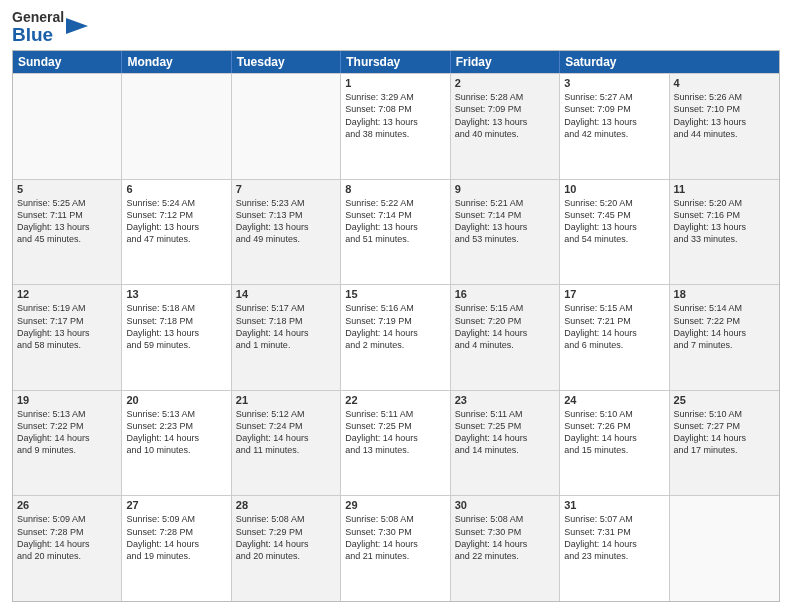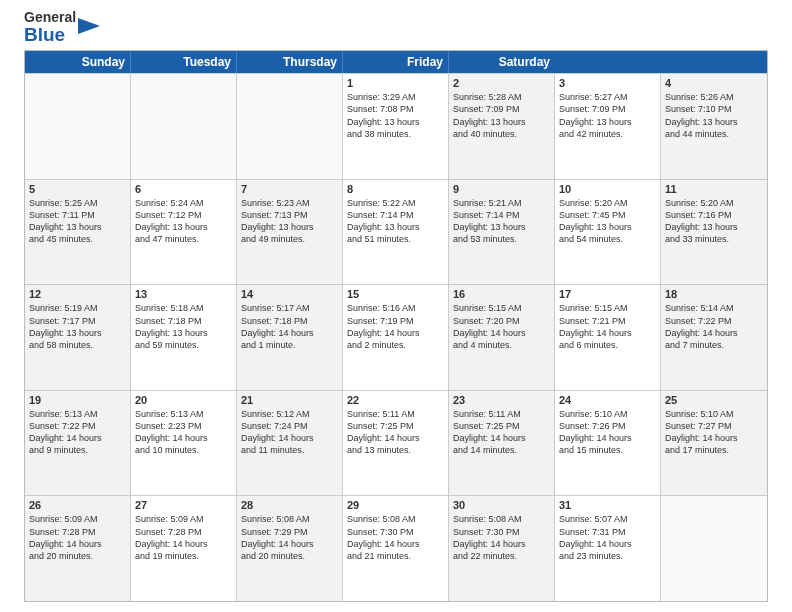--- a/index.html
+++ b/index.html
@@ -6,21 +6,21 @@
     body {
       font-family: Arial, sans-serif;
       background: #fff;
       width: 792px;
       height: 612px;
       overflow: hidden;
     }
     .page {
       width: 792px;
       height: 612px;
-      padding: 10px 24px;
+      padding: 10px 12px;
       display: flex;
       flex-direction: column;
     }
     .header {
       display: flex;
       align-items: flex-start;
       justify-content: space-between;
       margin-bottom: 4px;
     }
     .logo {
@@ -50,21 +50,21 @@
     .cal-header-row {
       display: grid;
       grid-template-columns: repeat(7, 1fr);
       background: #1a5fa8;
     }
     .cal-header-cell {
       color: #fff;
       font-weight: bold;
       font-size: 12px;
       padding: 4px 5px;
-      text-align: right;
+      text-align: left;
       border-right: 1px solid #4a7fc8;
     }
     .cal-header-cell:last-child { border-right: none; }
     .cal-body {
       flex: 1;
       display: flex;
       flex-direction: column;
     }
     .cal-row {
       display: grid;
@@ -114,20 +114,21 @@
 </div>
     <div class="title-block">
       <div class="main-title"></div>
       <div class="subtitle"></div>
     </div>
   </div>
 
   <div class="calendar">
     <div class="cal-header-row">
     <div class="cal-header-cell">Sunday</div>
+        <div class="cal-header-cell">Monday</div>
         <div class="cal-header-cell">Tuesday</div>
         <div class="cal-header-cell">Thursday</div>
         <div class="cal-header-cell">Friday</div>
         <div class="cal-header-cell">Saturday</div>
       </div>
     <div class="cal-body">
     <div class="cal-row">
           <div class="cal-cell empty"></div>
           <div class="cal-cell empty"></div>
           <div class="cal-cell empty"></div>

